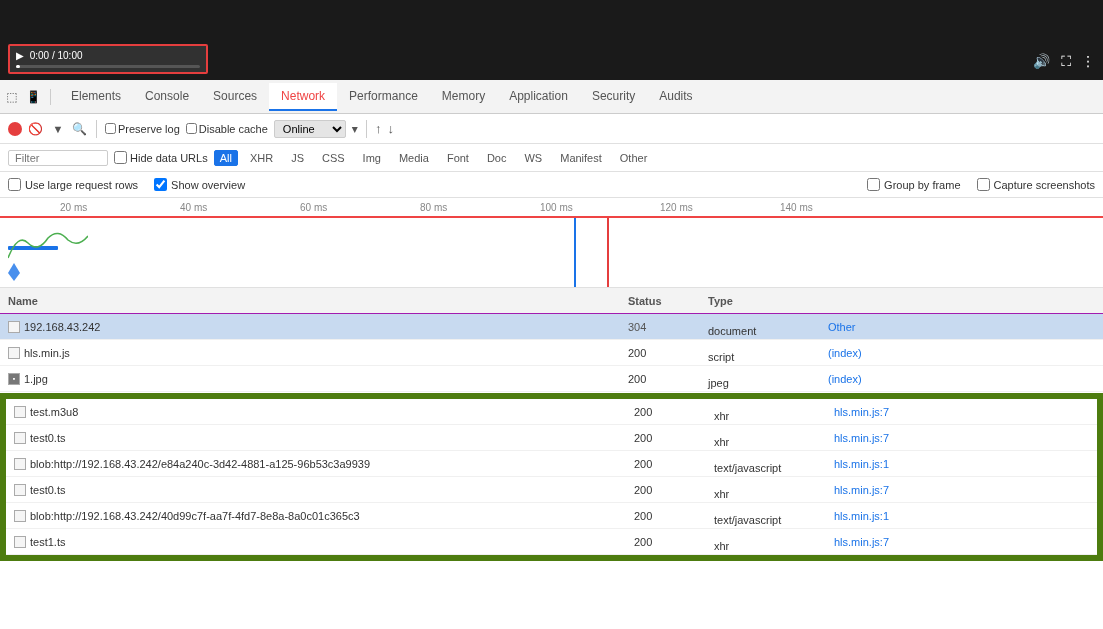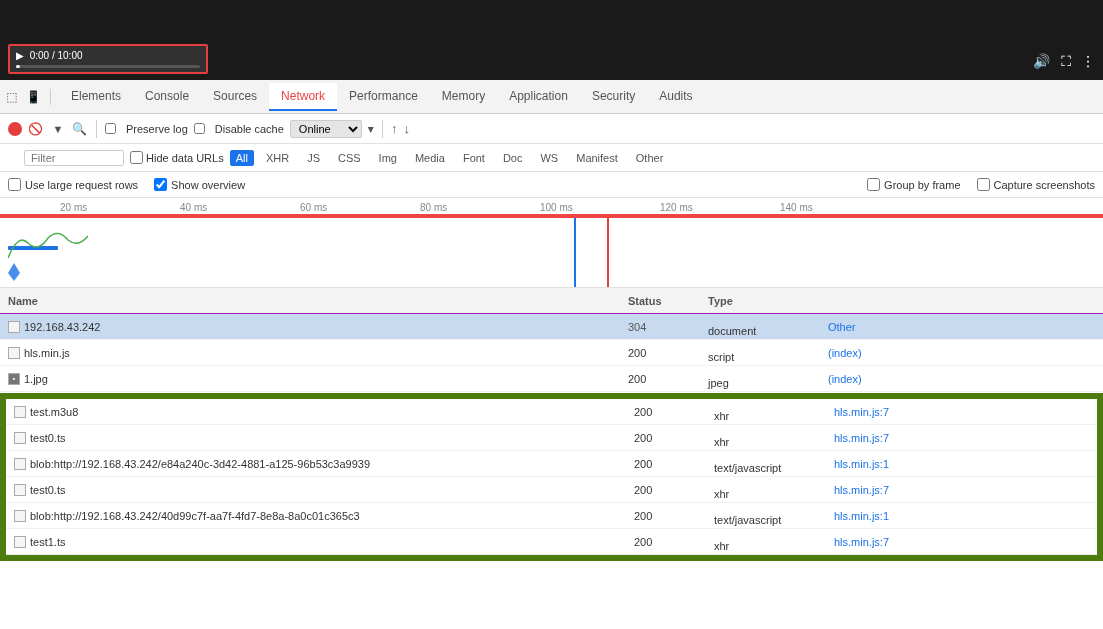--- a/index.html
+++ b/index.html
@@ -119,42 +119,42 @@
       justify-content: center;
       cursor: pointer;
       color: #555;
       font-size: 12px;
     }
     .toolbar-icon.red { color: #e53e3e; }
     .toolbar-separator { width: 1px; height: 18px; background: #ccc; margin: 0 2px; }
     .checkbox-label {
       display: flex;
       align-items: center;
-      gap: 10px;
+      gap: 2px;
       font-size: 11px;
       color: #333;
       cursor: pointer;
     }
     .checkbox-label input { width: 11px; height: 11px; }
     .online-select {
       border: 1px solid #ccc;
       border-radius: 2px;
       padding: 1px 4px;
       font-size: 11px;
       background: #e5e5e5;
       cursor: pointer;
     }
     .upload-icon { color: #555; font-size: 13px; }
 
     
     .filter-bar {
       display: flex;
       align-items: center;
       height: 28px;
-      padding: 0 24px;
+      padding: 0 8px;
       border-bottom: 1px solid #e0e0e0;
       gap: 6px;
       background: #fff;
     }
     .filter-input {
       border: 1px solid #ccc;
       border-radius: 2px;
       padding: 1px 6px;
       font-size: 11px;
       width: 100px;
@@ -208,21 +208,21 @@
     
     .timeline-area {
       height: 90px;
       border-bottom: 1px solid #e0e0e0;
       position: relative;
       background: #fff;
       overflow: hidden;
     }
     .timeline-ruler {
       height: 20px;
-      border-bottom: 4px solid #ef4444;
+      border-bottom: 2px solid #ef4444;
       display: flex;
       align-items: center;
       padding: 0 0;
       font-size: 10px;
       color: #777;
       position: relative;
     }
     .ruler-tick {
       position: absolute;
       font-size: 10px;

